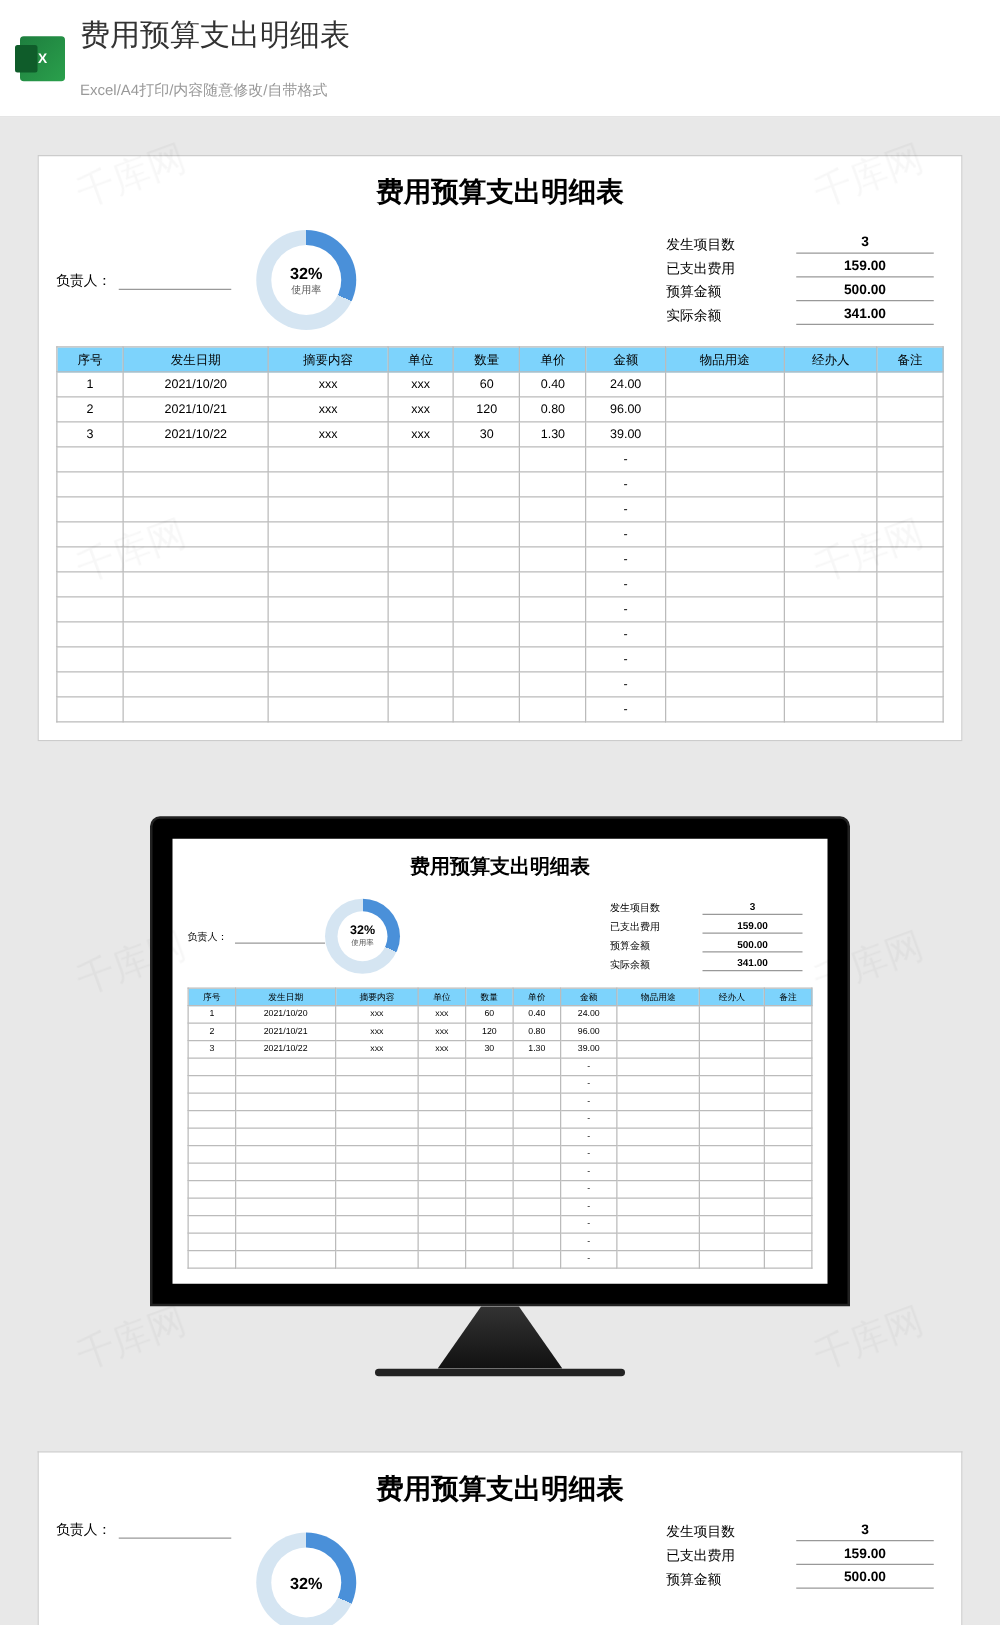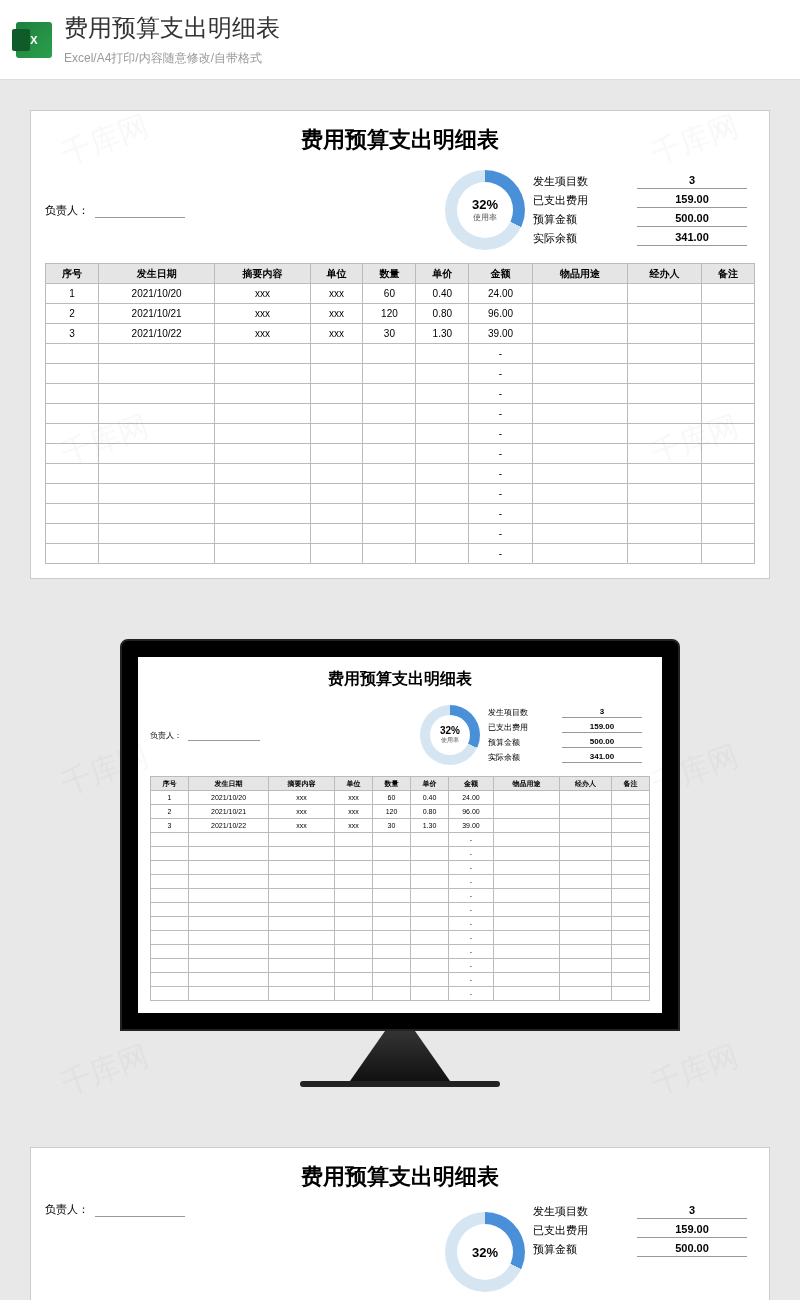--- a/index.html
+++ b/index.html
@@ -4,44 +4,44 @@
   <style>
     * { margin: 0; padding: 0; box-sizing: border-box; }
     body { font-family: "Microsoft YaHei", Arial, sans-serif; background: #e8e8e8; width: 800px; }
     
     .header-bar { background: #fff; padding: 12px 16px; display: flex; align-items: center; gap: 12px; border-bottom: 1px solid #ddd; }
     .excel-icon { width: 36px; height: 36px; background: linear-gradient(135deg, #1e7e3e, #2aa04c); border-radius: 3px; display: flex; align-items: center; justify-content: center; color: white; font-weight: bold; font-size: 16px; position: relative; }
     .excel-icon::before { content: ""; position: absolute; left: -4px; width: 18px; height: 22px; background: #0f5c2a; border-radius: 2px; }
     .excel-icon span { position: relative; z-index: 1; font-size: 11px; }
     .header-text { flex: 1; }
     .header-title { font-size: 24px; color: #333; font-weight: 400; }
-    .header-subtitle { font-size: 12px; color: #999; margin-top: 6px; }
+    .header-subtitle { font-size: 12px; color: #999; margin-top: 20px; }
     
     .preview-panel { background: #fff; margin: 30px; border: 1px solid #ccc; padding: 10px 14px 14px; }
     
     .sheet-title { text-align: center; font-size: 22px; font-weight: bold; margin: 4px 0 10px; }
     
     .summary-row { display: flex; align-items: center; margin-bottom: 8px; min-height: 90px; }
     .responsible { font-size: 11px; width: 160px; display: flex; align-items: flex-end; gap: 6px; }
     .responsible-line { flex: 1; max-width: 90px; border-bottom: 1px solid #999; height: 1px; }
-    .donut-wrap { flex: 1; display: flex; justify-content: flex-end; }
+    .donut-wrap { flex: 1; display: flex; justify-content: flex-start; }
     .donut { width: 80px; height: 80px; position: relative; }
     .donut-ring { width: 80px; height: 80px; border-radius: 50%; background: conic-gradient(#4a90d9 0% 32%, #d5e5f2 32% 100%); display: flex; align-items: center; justify-content: center; }
     .donut-inner { width: 56px; height: 56px; border-radius: 50%; background: #fff; display: flex; flex-direction: column; align-items: center; justify-content: center; }
     .donut-pct { font-size: 13px; font-weight: bold; }
     .donut-label { font-size: 8px; color: #555; }
     
     .stats { width: 230px; font-size: 11px; }
     .stat-row { display: flex; justify-content: space-between; padding: 2px 8px; }
     .stat-row .label { width: 80px; }
     .stat-row .value { width: 110px; text-align: center; font-weight: bold; border-bottom: 1px solid #999; }
     
     table { width: 100%; border-collapse: collapse; font-size: 10px; }
     th, td { border: 1px solid #bbb; height: 20px; text-align: center; padding: 0 2px; }
-    th { font-weight: bold; background: #e5e5e5; }
+    th { font-weight: normal; background: #7dd3fc; }
     
     .monitor-section { padding: 30px 0 60px; display: flex; justify-content: center; }
     .monitor { width: 560px; }
     .monitor-screen { background: #000; border-radius: 8px 8px 0 0; padding: 16px; border: 2px solid #222; }
     .monitor-content { background: #fff; padding: 8px 12px 12px; }
     .monitor-content .sheet-title { font-size: 16px; }
     .monitor-content .summary-row { min-height: 70px; margin-bottom: 6px; }
     .monitor-content .responsible { font-size: 8px; width: 110px; }
     .monitor-content .donut { width: 60px; height: 60px; }
     .monitor-content .donut-ring { width: 60px; height: 60px; }

